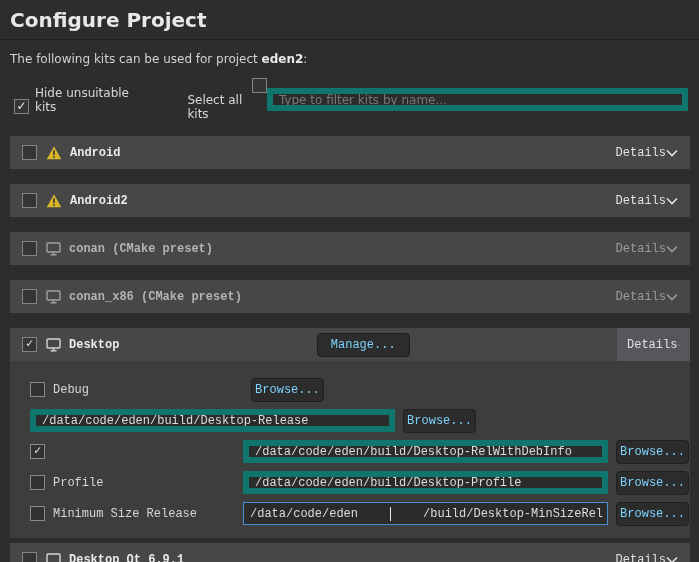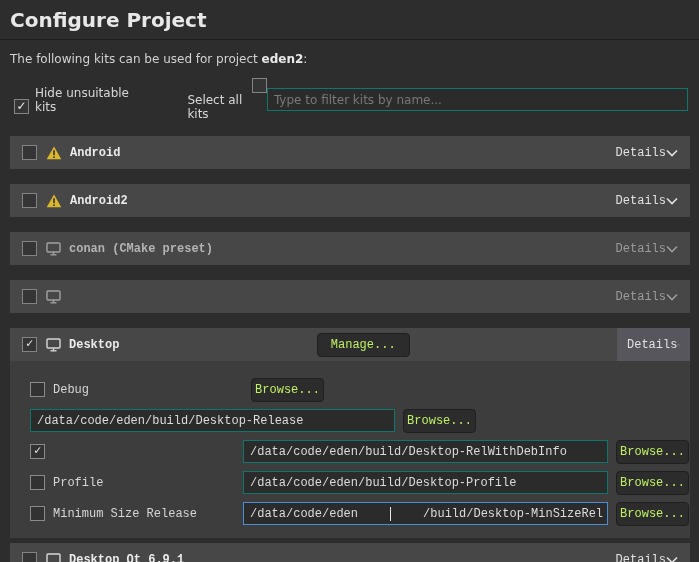--- a/index.html
+++ b/index.html
@@ -25,21 +25,21 @@
     border:1px solid #848484; background:#353535;
     display:inline-flex; align-items:center; justify-content:center;
     color:#ececec; font-size:12px; line-height:1;
   }
   .cb.checked::after { content:"\2713"; margin-top:-1px; }
   .cb-label { margin-left:6px; color:#d8d8d8; }
   .cb-group { display:flex; align-items:flex-end; }
   .gap28 { margin-left:28px;flex-direction:column; }
 
   input.text-input {
-    background:#2b2b2b; border:1px solid #0f766e; color:#dcdcdc;
+    background:#2b2b2b; border:6px solid #0f766e; color:#dcdcdc;
     font-family:inherit; font-size:12px; height:23px; padding:0 6px;
     outline:none;
   }
   input.text-input::placeholder { color:#787878; }
   .filter-input { margin-left:auto; width:423px; }
 
   .kits { margin:15px 9px 0 10px;font-family:Liberation Mono, monospace; }
   .kit { margin-bottom:15px; }
   .kit-header {
     height:33px; background:#474747;
@@ -54,21 +54,21 @@
     margin-left:auto; height:100%; padding:0 12px;
     display:flex; align-items:center; 
     color:#e2e2e2; cursor:default;
   }
   .kit.dimmed .details-btn { color:#9b9b9b; }
   .details-btn.expanded-bg { background:#56565c; width:73px; justify-content:center; padding:0 10px; }
   .chev { display:block; }
 
   .manage-btn, .browse-btn {
     background:#2c2c2c; border:1px solid #1f1f1f; border-radius:4px;
-    color:#bef264; font-family:inherit; font-size:12px;
+    color:#7dd3fc; font-family:inherit; font-size:12px;
     height:24px; padding:0 13px;
   }
   .manage-btn { margin-right:10px; }
 
   .panel { background:#3d3d3d; padding:13px 0 9px; }
   .cfg-row { display:flex; align-items:center; height:31px; padding-left:20px; }
   .cfg-left { display:flex; align-items:center; width:213px; flex:0 0 213px; }
   .cfg-left .cb { background:#323232; border-color:#8a8a8a; }
   .cfg-label { margin-left:8px; color:#d6d6d6; white-space:nowrap; }
   .path-input { width:365px; flex:0 0 365px; }
@@ -165,20 +165,21 @@
   <div class="kit dimmed">
     <div class="kit-header">
       <span class="cb"></span>
       <span class="kit-icon">
         <svg width="15" height="14" viewBox="0 0 15 14">
             <rect x="1" y="1" width="13" height="9" rx="1" fill="none" stroke="currentColor" stroke-width="1.4"></rect>
             <path d="M7.5 10 v2" stroke="currentColor" stroke-width="1.4"></path>
             <path d="M4.5 12.8 h6" stroke="currentColor" stroke-width="1.4"></path>
           </svg>
       </span>
+      <span class="kit-label">conan_x86 (CMake preset)</span>
       <span class="details-btn">
         <span>Details</span>
         <svg class="chev" width="12" height="8" viewBox="0 0 12 8">
             <polyline points="1,1.5 6,6.5 11,1.5" fill="none" stroke="currentColor" stroke-width="1.6"></polyline>
           </svg>
       </span>
     </div>
   </div>
 
   <div class="kit" style="margin-bottom:5px;">

